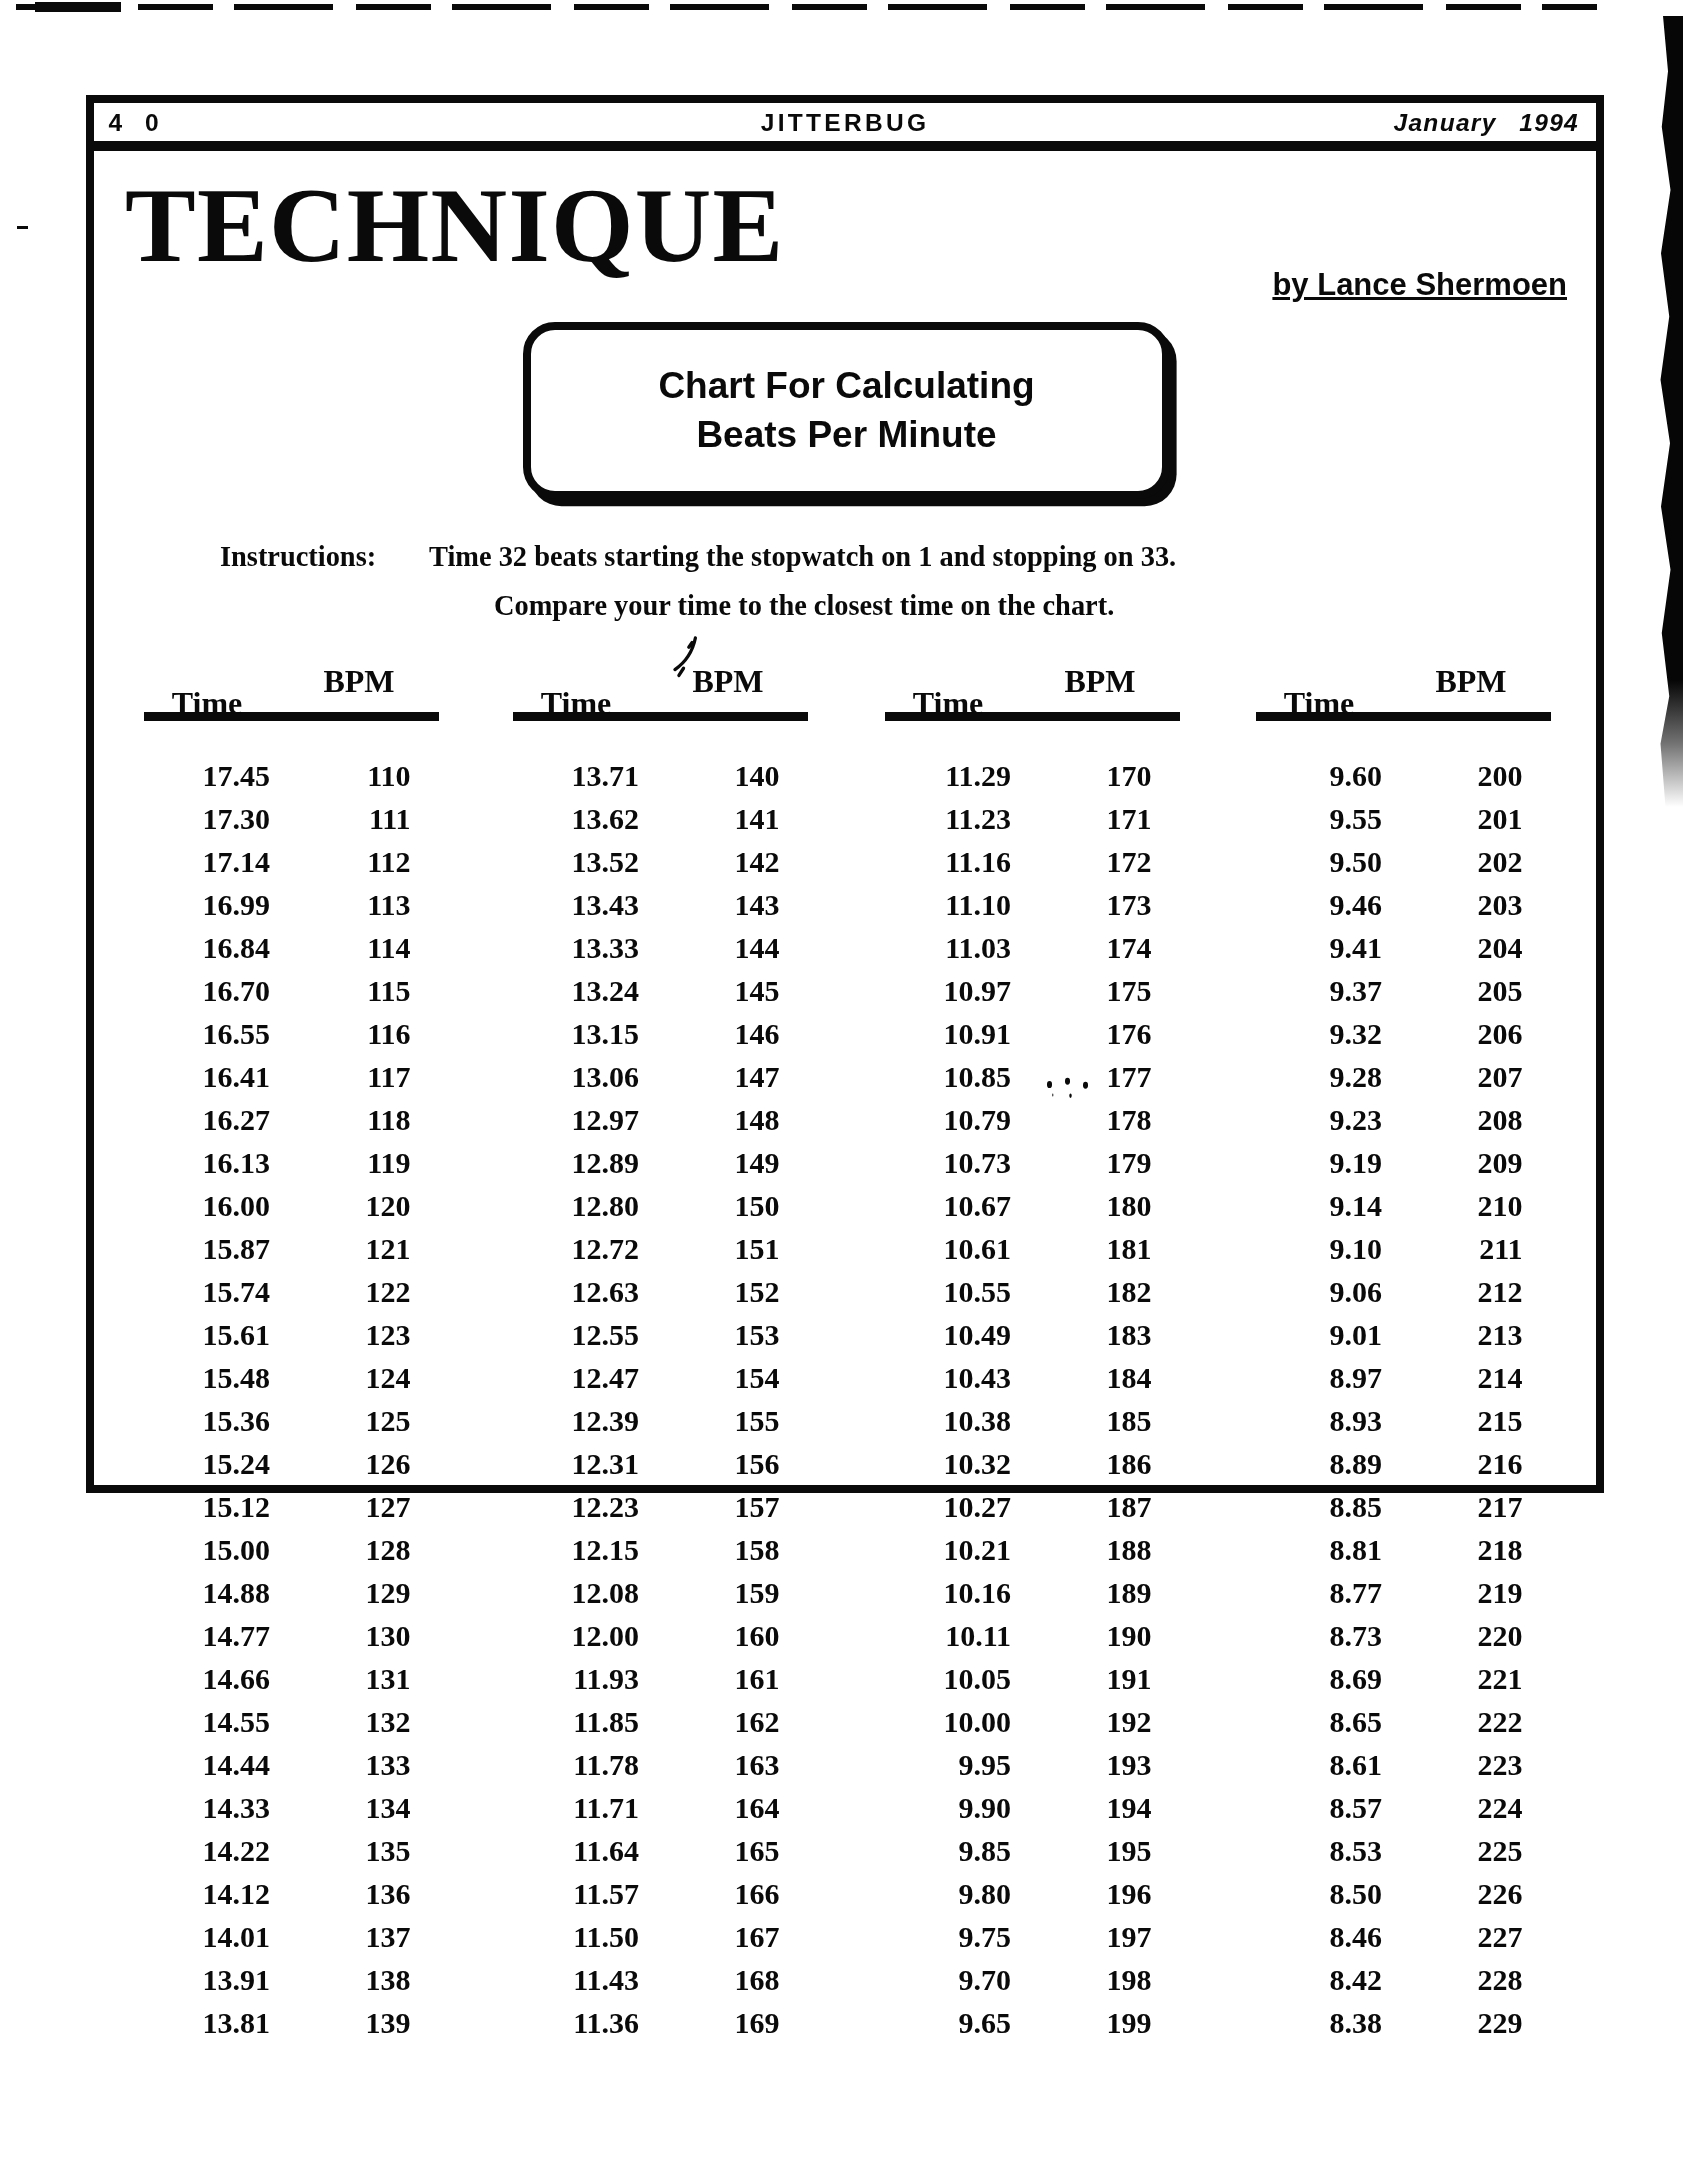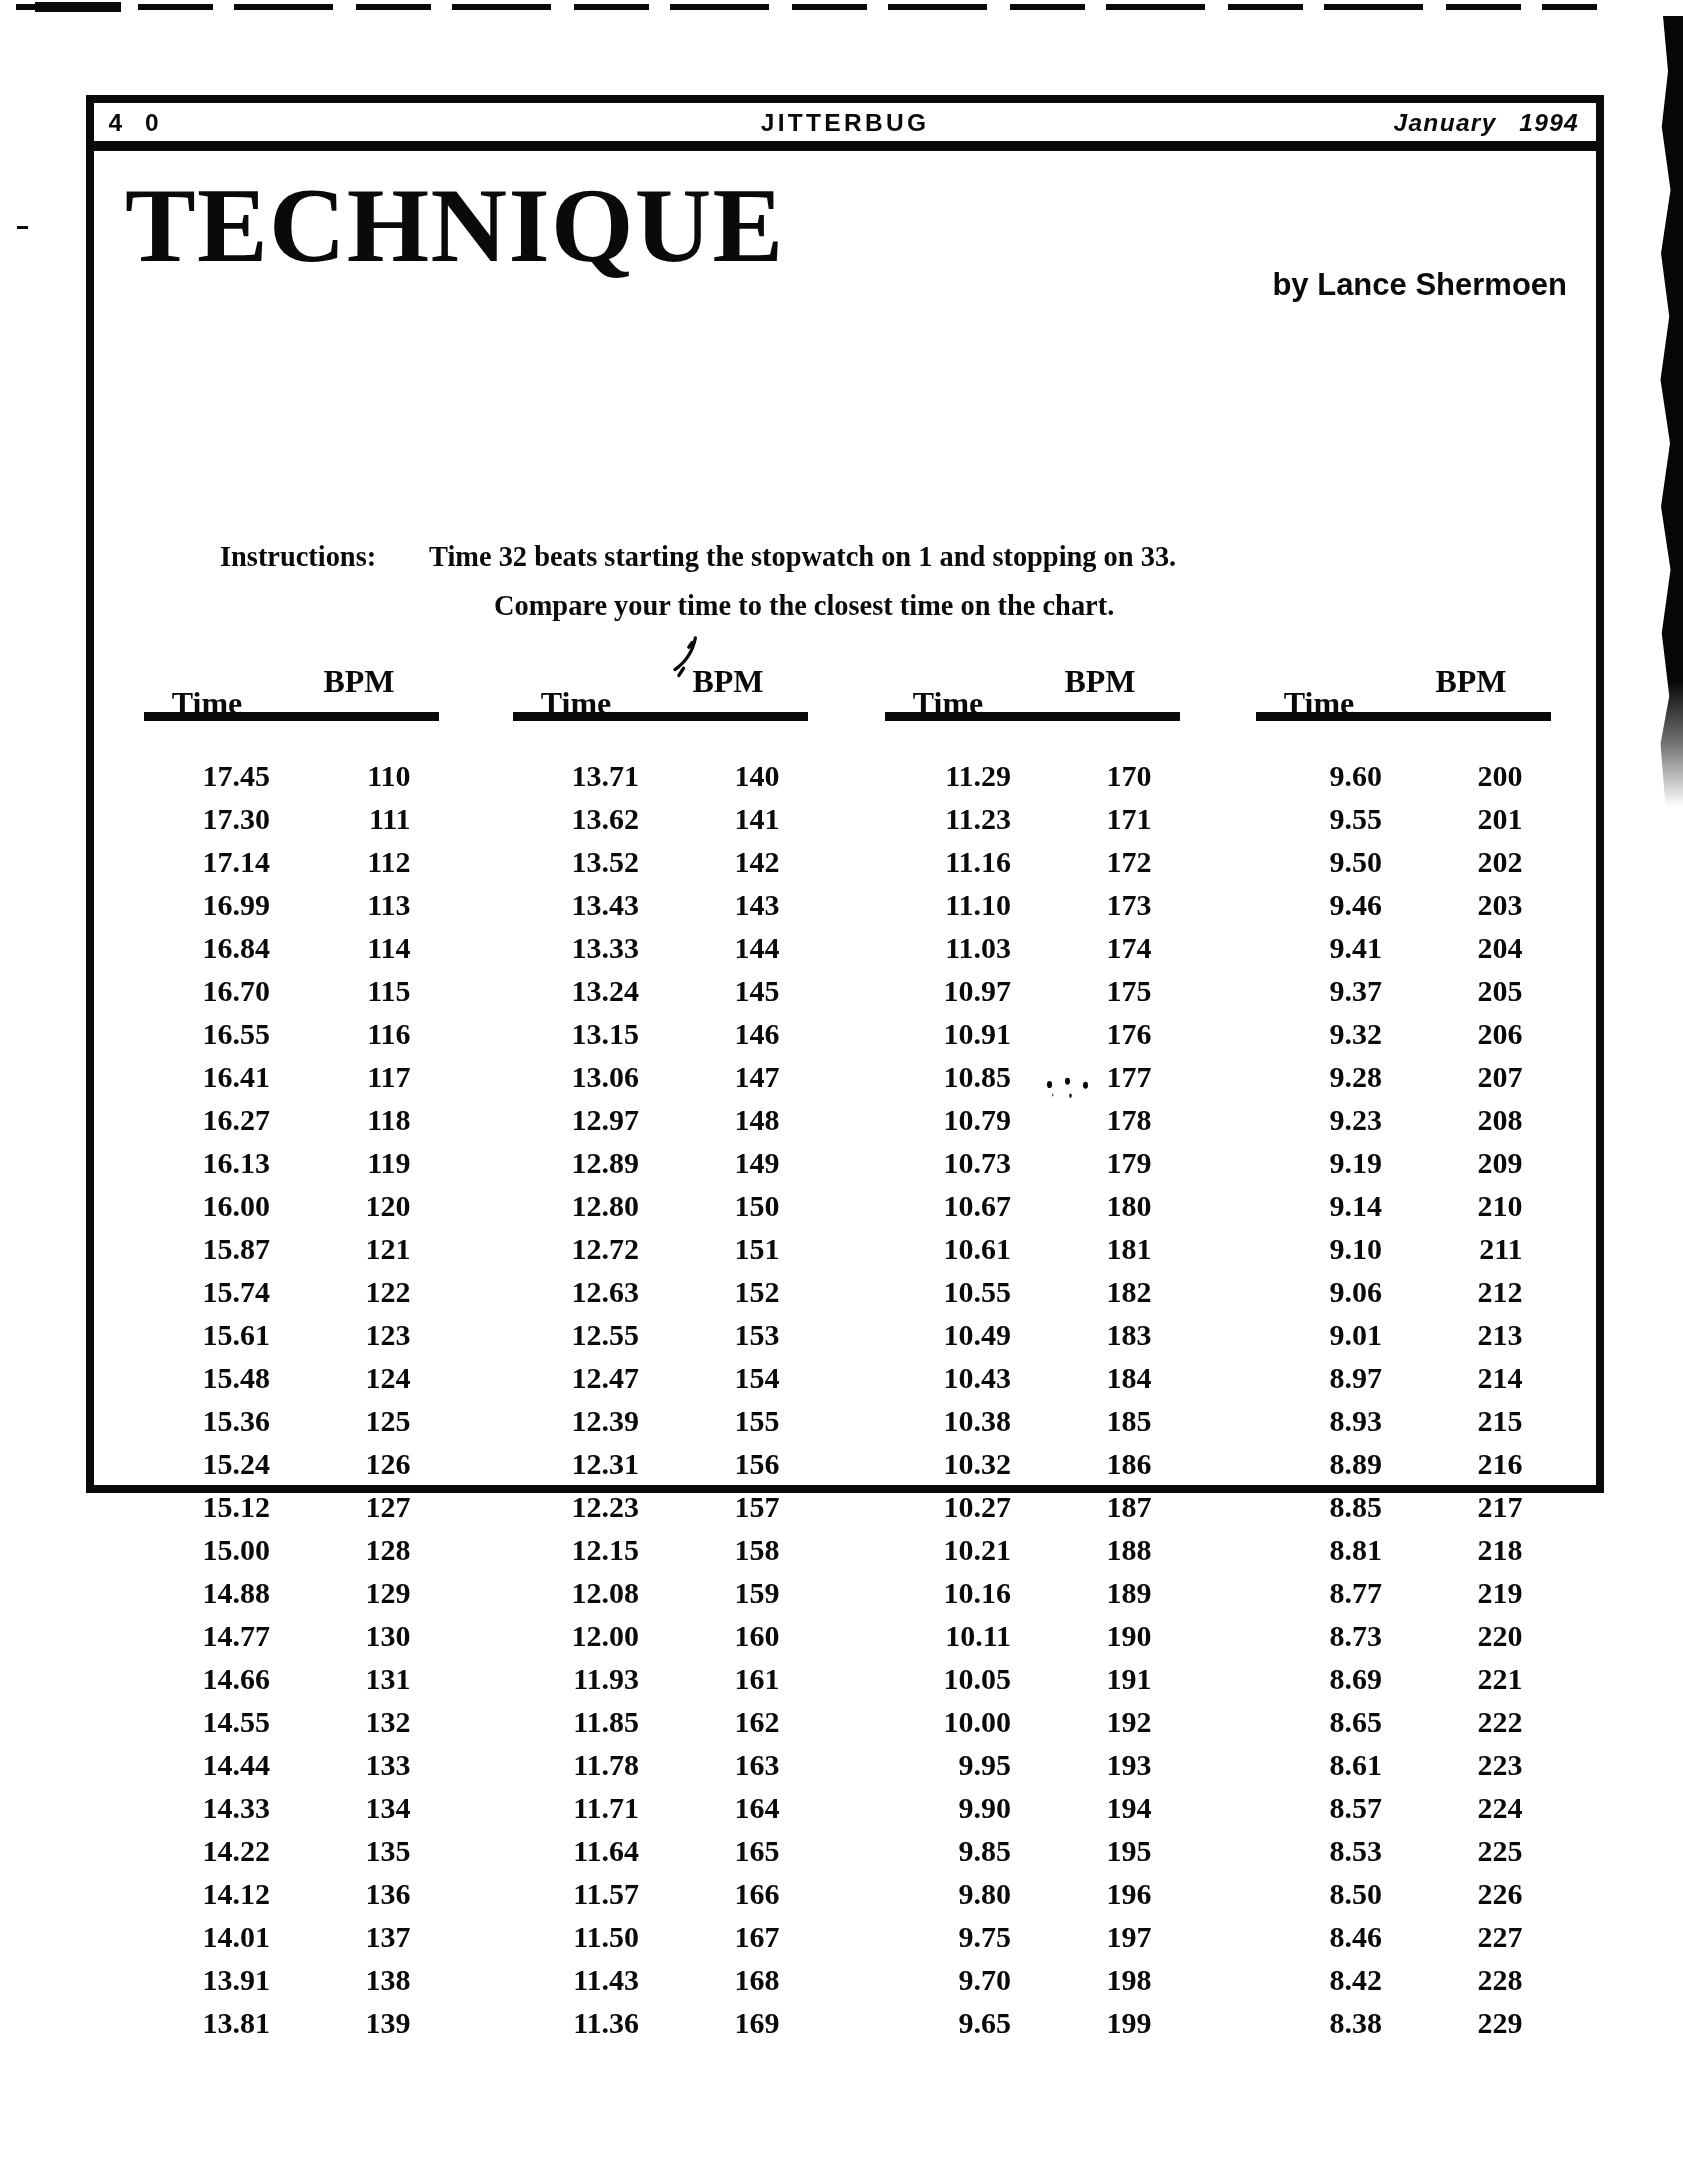--- a/index.html
+++ b/index.html
@@ -24,21 +24,21 @@
          border:8.6px solid #0a0a0a;box-sizing:border-box;background:#ffffff;}
   .masthead{position:relative;height:38px;border-bottom:10px solid #0a0a0a;
             font:700 24.5px "Liberation Sans",sans-serif;}
   .mh-left{position:absolute;left:14.6px;top:6px;letter-spacing:8px;}
   .mh-center{position:absolute;left:50%;top:6px;transform:translateX(-50%);letter-spacing:3.3px;}
   .mh-right{position:absolute;right:17px;top:6px;font-style:italic;letter-spacing:1.3px;word-spacing:14.6px;}
 
   
   .title{position:absolute;left:123px;top:163px;margin:2px;line-height:1.1;
          font:700 106px "Liberation Serif",serif;letter-spacing:1.3px;}
-  .byline{position:absolute;right:116px;top:267px;font:700 31px "Liberation Sans",sans-serif;}
+  .byline{position:absolute;right:116px;top:267px;font:700 31px "Liberation Sans",sans-serif;text-decoration:underline;}
 
   .chart-box{position:absolute;left:523px;top:322px;width:647px;height:177px;box-sizing:border-box;
     border:8.6px solid #0a0a0a;border-radius:32px;background:#ffffff;
     box-shadow:6.6px 7.3px 0 0 #0a0a0a;
     display:flex;flex-direction:column;justify-content:center;align-items:center;gap:6.6px;
     font:700 37px "Liberation Sans",sans-serif;text-align:center;}
 
   .instr-label{position:absolute;left:220px;top:541px;font:600 28.4px "Liberation Serif",serif;}
   .instr-line1{position:absolute;left:429px;top:541px;font:600 28.4px "Liberation Serif",serif;}
   .instr-line2{position:absolute;left:494px;top:590px;font:600 28.4px "Liberation Serif",serif;}
@@ -70,20 +70,24 @@
     <div class="masthead">
       <span class="mh-left">4 0</span>
       <span class="mh-center">JITTERBUG</span>
       <span class="mh-right">January 1994</span>
     </div>
   </div>
 
   <h1 class="title">TECHNIQUE</h1>
   <div class="byline">by Lance Shermoen</div>
 
+  <div class="chart-box">
+    <div>Chart For Calculating</div>
+    <div>Beats Per Minute</div>
+  </div>
 
   <div class="instr-label">Instructions:</div>
   <div class="instr-line1">Time 32 beats starting the stopwatch on 1 and stopping on 33.</div>
   <div class="instr-line2">Compare your time to the closest time on the chart.</div>
 
   <svg class="pen-mark" width="41" height="54" viewBox="0 0 62 82">
     <path d="M46 6 C42 26 32 42 15 54 M21 63 l7 -11 M36 20 l5 -7" stroke="#0a0a0a" stroke-width="5" fill="none" stroke-linecap="round"></path>
   </svg>
   <div class="smudge"></div>
 

